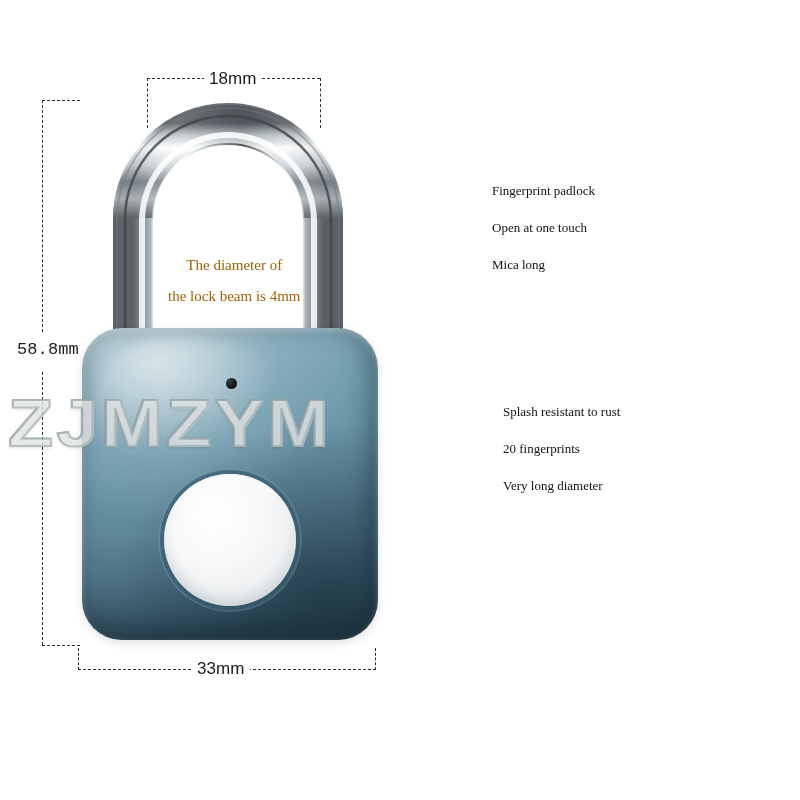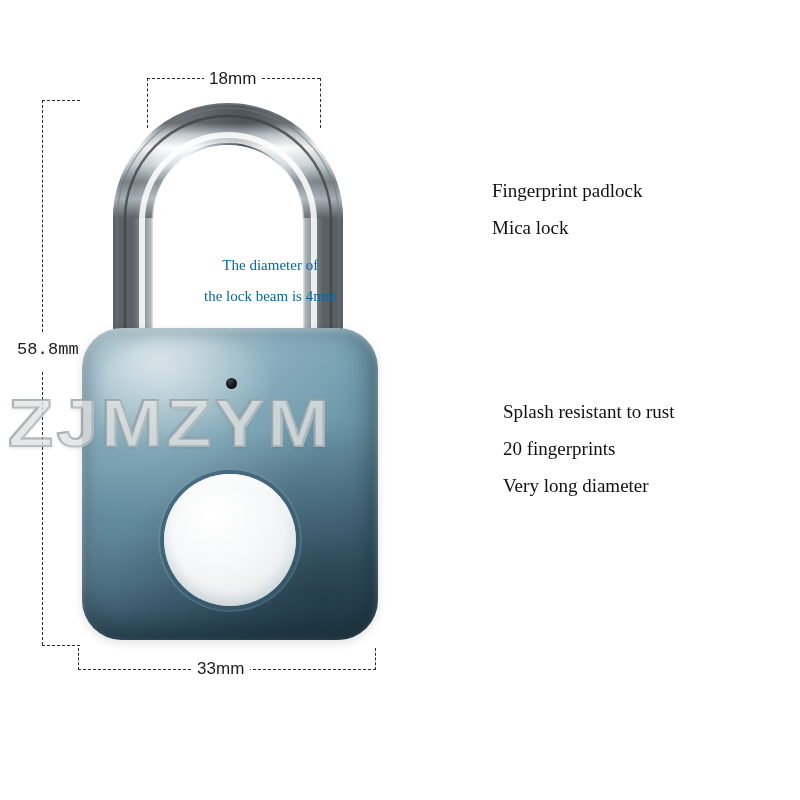--- a/index.html
+++ b/index.html
@@ -161,32 +161,31 @@
     pointer-events: none;
     user-select: none;
     white-space: nowrap;
   }
 
   
   .beam-note {
     position: absolute;
     font-family: "Liberation Serif", serif;
     font-size: 15px;
-    color: #0369a1;
+    color: #a16207;
     line-height: 31px;
     text-align: center;
     white-space: nowrap;
-    margin-left: 36px;
   }
 
   
   .feature-group {
     position: absolute;
     font-family: "Liberation Serif", serif;
-    font-size: 19px;
+    font-size: 13px;
     color: #111111;
     line-height: 37px;
     white-space: nowrap;
   }
   .feature-line { display: block; }
 </style>
 </head>
 <body>
 
 <div id="stage">
@@ -258,21 +257,22 @@
 
   <div id="watermark">ZJMZYM</div>
 
   <div class="beam-note" style="left:168px; top:250px;">
     <span class="feature-line">The diameter of</span>
     <span class="feature-line">the lock beam is 4mm</span>
   </div>
 
   <div class="feature-group" style="left:492px; top:172px;">
     <span class="feature-line">Fingerprint padlock</span>
-    <span class="feature-line">Mica lock</span>
+    <span class="feature-line">Open at one touch</span>
+    <span class="feature-line">Mica long</span>
   </div>
 
   <div class="feature-group" style="left:503px; top:393px;">
     <span class="feature-line">Splash resistant to rust</span>
     <span class="feature-line">20 fingerprints</span>
     <span class="feature-line">Very long diameter</span>
   </div>
 
 </div>
 

